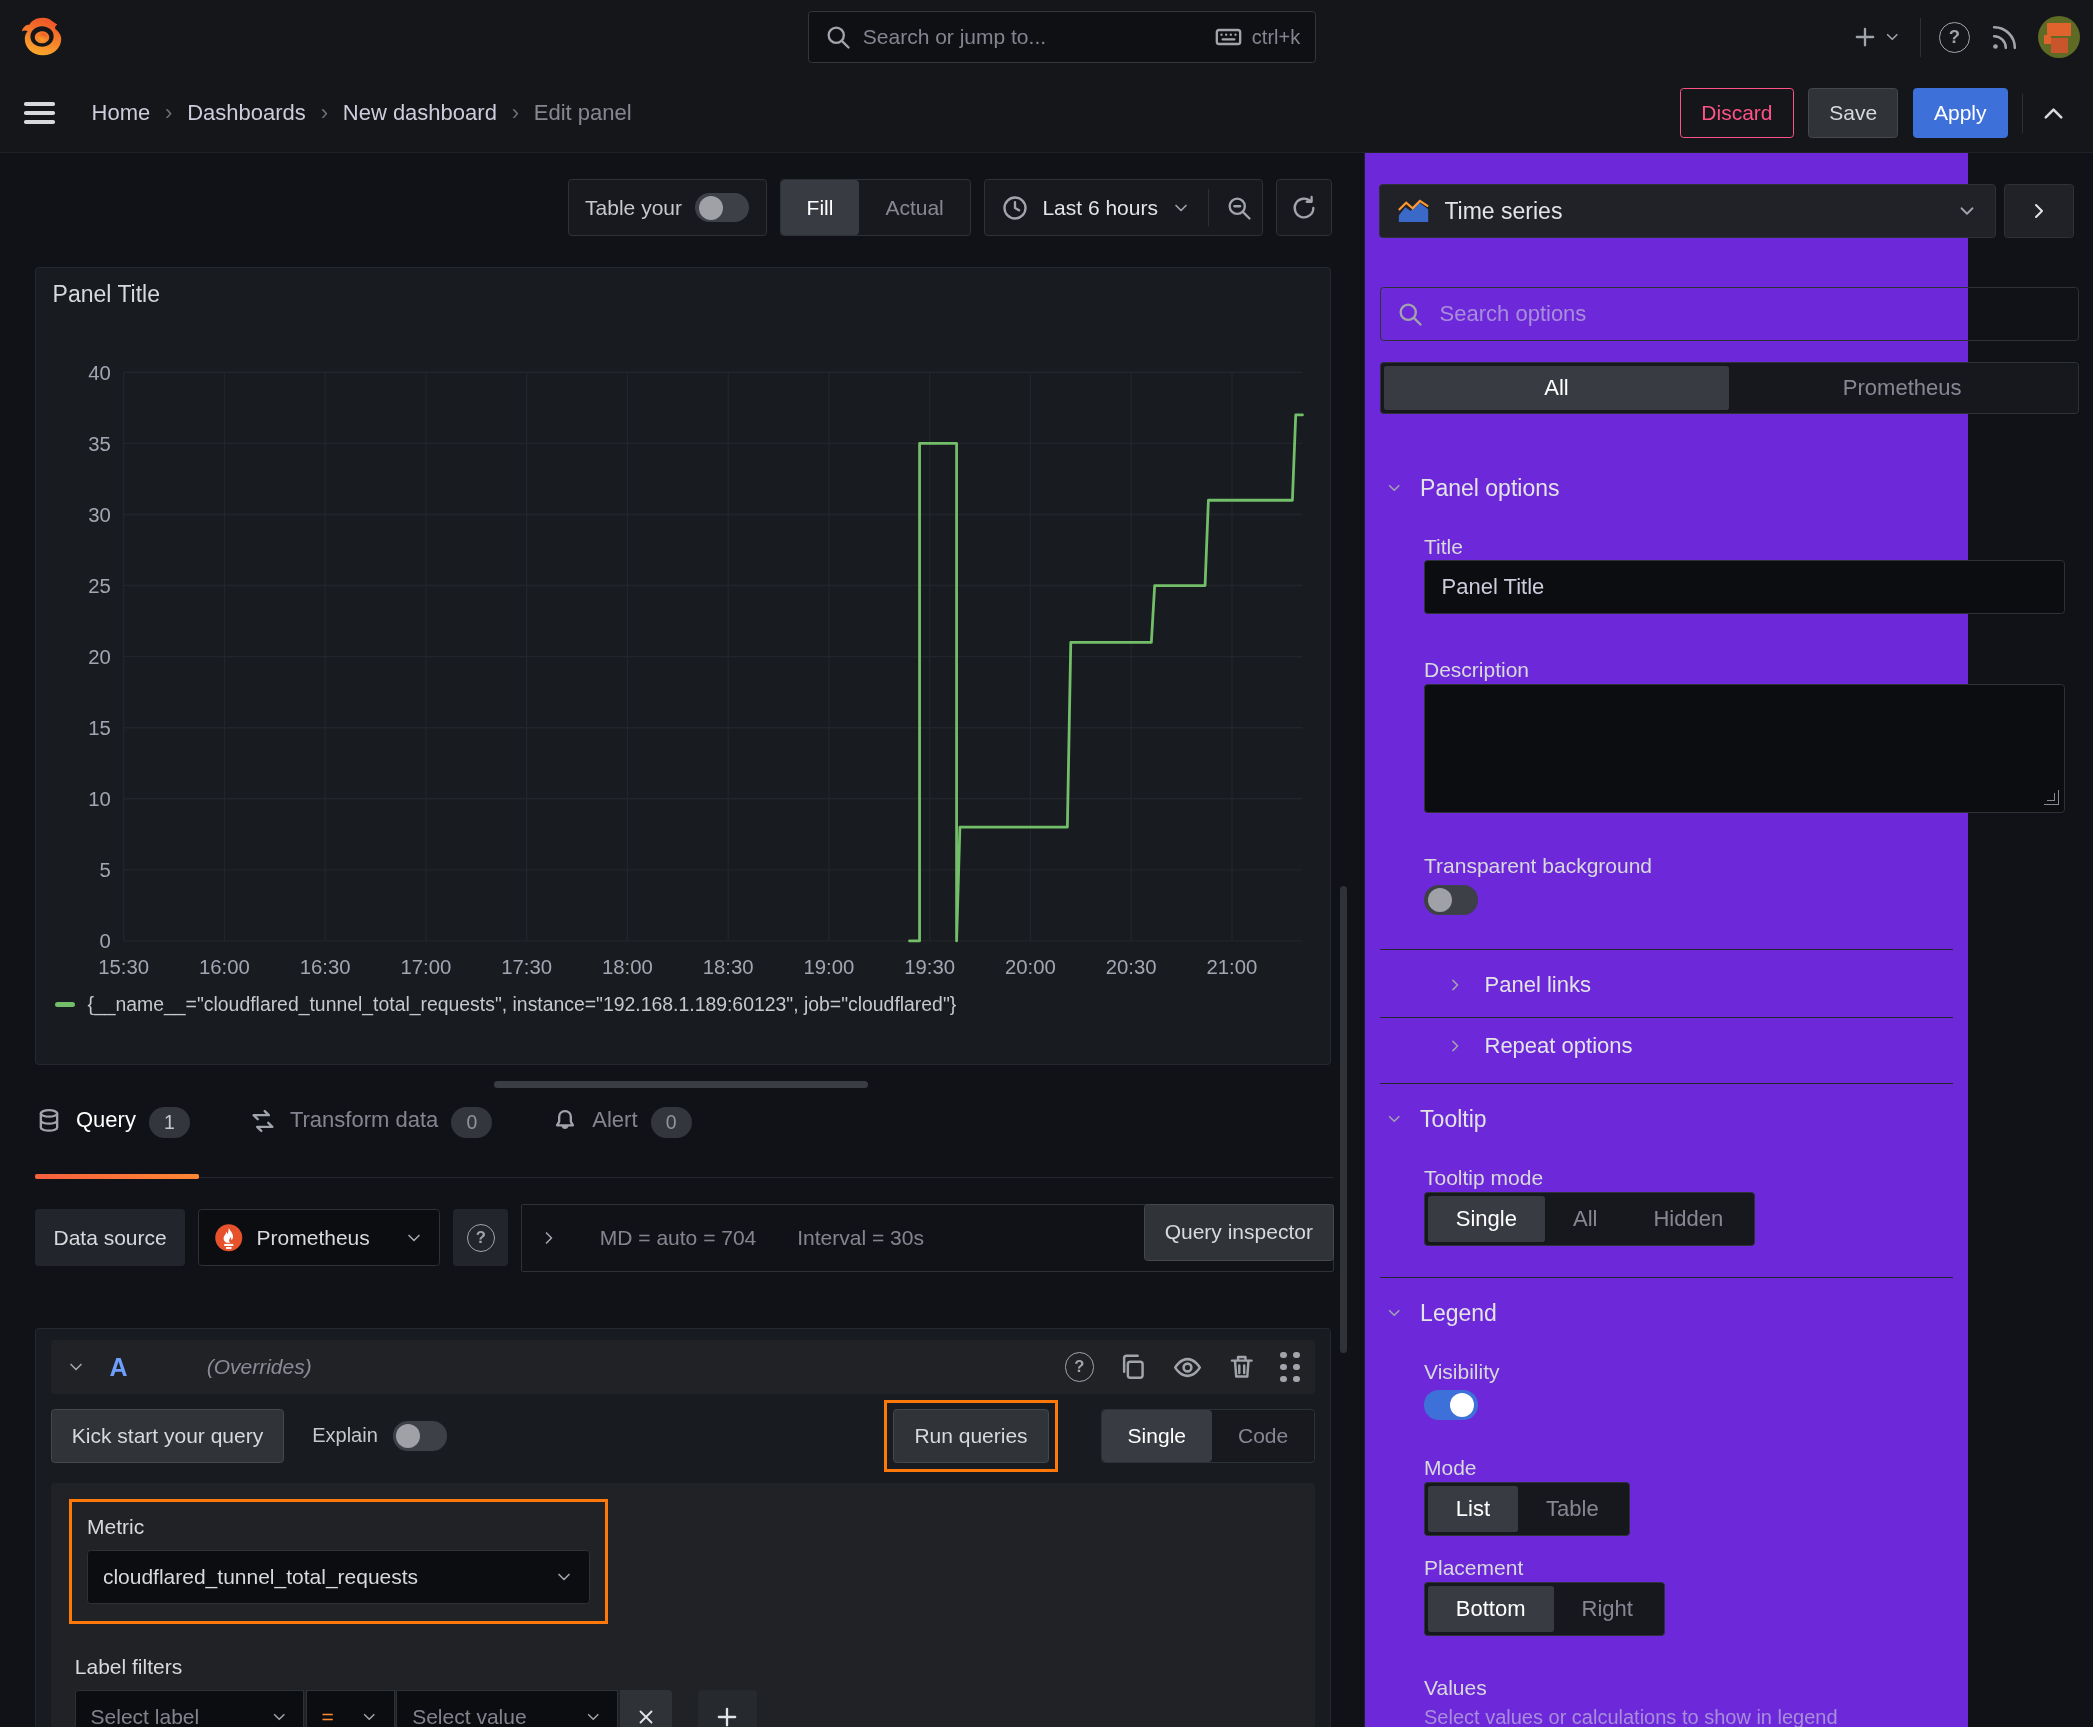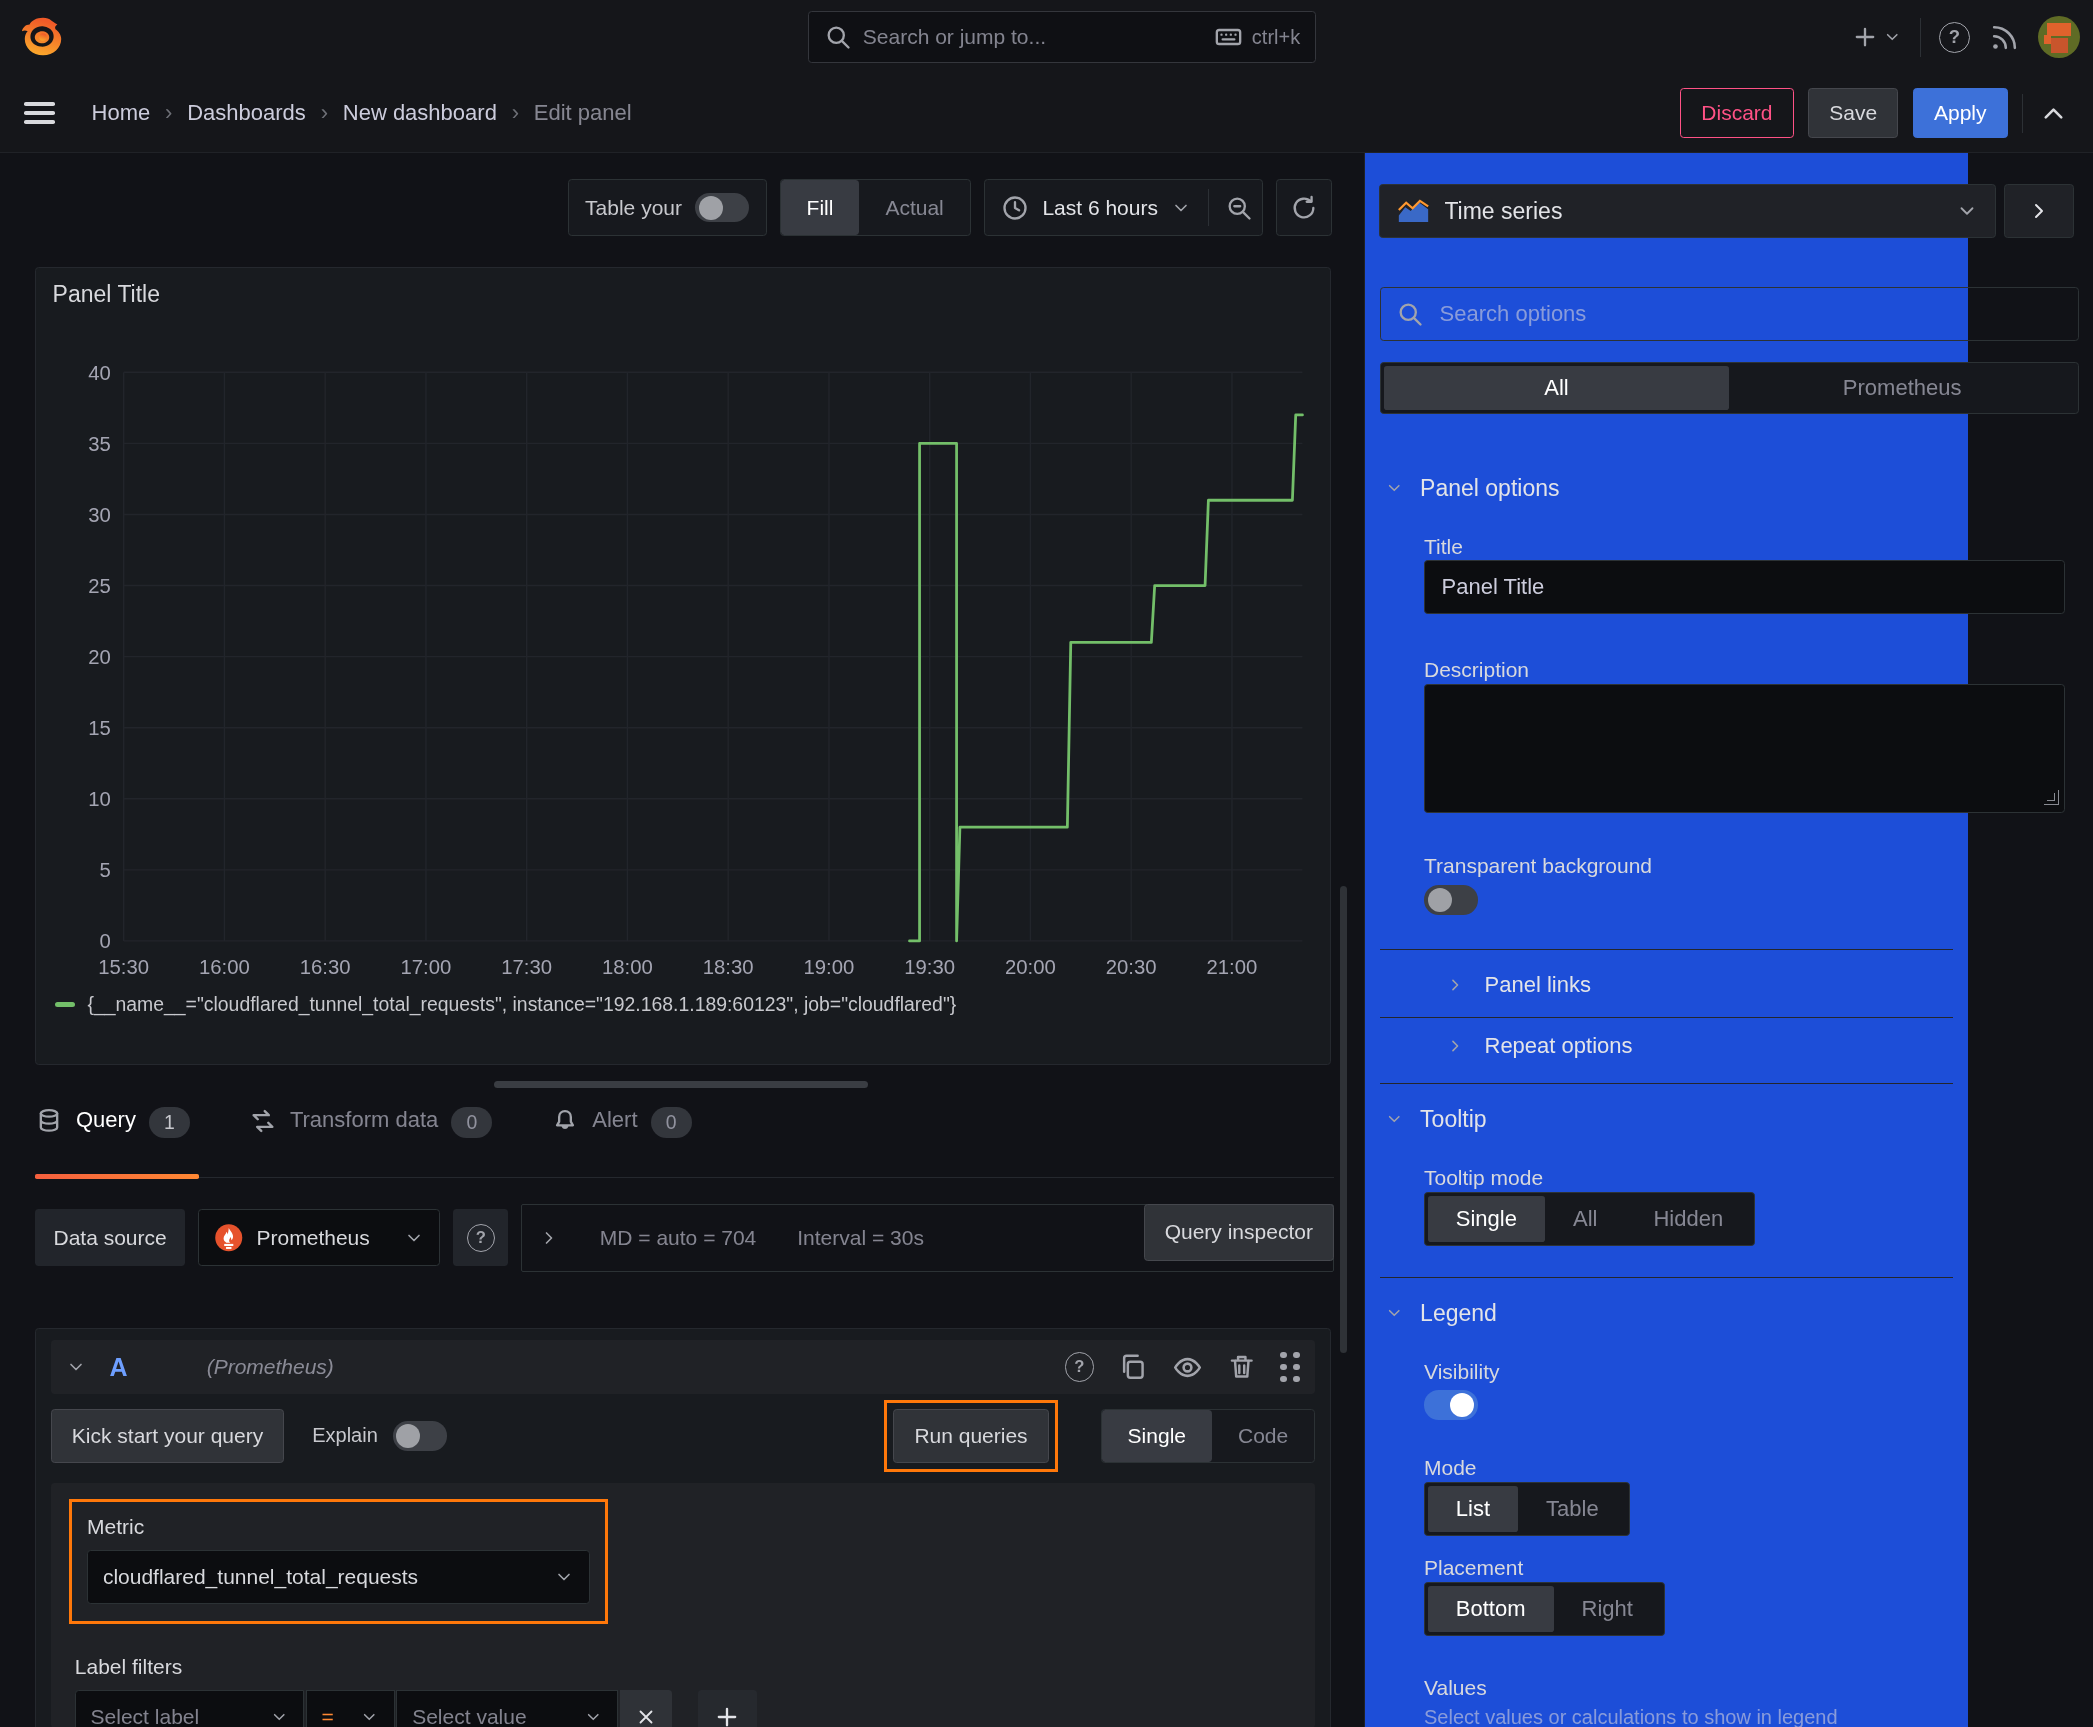--- a/index.html
+++ b/index.html
@@ -84,21 +84,21 @@
   .seg.small{height:54px;background:#17191e}
   .editor{margin-top:20px;background:#202226;border-radius:3.7px;padding:20px 24px;height:245px}
   .fld-label{font-size:21px;color:#d8d9dd;margin-bottom:11px}
   .metric-anno{display:inline-block;border:3.7px solid var(--orange);padding:13px 14.8px 16.6px;margin:-3.7px 0 0 -5.5px}
   .filters{display:flex;align-items:center;gap:1.8px;margin-top:7.4px}
   .filters .dd{height:54px}
   .xbtn{width:52px;height:54px;background:#2f3237;display:flex;align-items:center;justify-content:center;cursor:pointer;border-radius:0 3.7px 3.7px 0}
   .plusbtn{width:59px;height:54px;background:#26292e;border-radius:3.7px;display:flex;align-items:center;justify-content:center;margin-left:24px;cursor:pointer}
   .eq{color:#ff8833;font-size:21px}
   
-  .sidebar{position:absolute;left:1364px;top:0;width:604px;height:100%;background:#1d4ed8;border-left:0.9px solid #202227}
+  .sidebar{position:absolute;left:1364px;top:0;width:604px;height:100%;background:#6d28d9;border-left:0.9px solid #202227}
   .viz-dd{position:absolute;left:14px;top:31px;width:617px;height:54px;background:#202227;border:0.9px solid var(--border);border-radius:3.7px;display:flex;align-items:center;gap:14.8px;padding:0 16.6px;font-size:23px;color:#e3e4e8;cursor:pointer}
   .viz-next{position:absolute;left:639px;top:31px;width:70px;height:54px;background:#202227;border:0.9px solid var(--border);border-radius:3.7px;display:flex;align-items:center;justify-content:center;cursor:pointer}
   .opt-search{position:absolute;left:14.8px;top:134px;width:699px;height:54px;border:0.9px solid var(--border);border-radius:3.7px;display:flex;align-items:center;gap:16px;padding:0 14.8px;color:var(--dim)}
   .opt-search input{flex:1;background:transparent;border:none;outline:none;color:var(--text);font-size:22px;font-family:inherit}
   .opt-search input::placeholder{color:var(--dim)}
   .ao{position:absolute;left:14.8px;top:209px;width:699px;height:52px;border:0.9px solid var(--border);border-radius:3.7px;display:flex;padding:2.8px;background:#16181d}
   .ao .opt{flex:1;display:flex;align-items:center;justify-content:center;font-size:22px;color:var(--dim);border-radius:2.8px;cursor:pointer}
   .ao .opt.sel{background:var(--sel);color:#fff}
   .sec-head{position:absolute;left:20px;display:flex;align-items:center;gap:16.6px;font-size:23px;color:#e3e4e8;font-weight:500;cursor:pointer}
   .s-label{position:absolute;left:59px;font-size:21px;color:#d8d9dd}
@@ -339,21 +339,21 @@
           <button class="btn qi-btn">Query inspector</button>
         </div>
       </div>
 
       <div class="qcard">
         <div class="qhead">
           <svg class="ic" viewBox="0 0 24 24" style="width:20px">
               <path d="M6 9l6 6 6-6"></path>
             </svg>
           <span class="qref">A</span>
-          <span class="qds">(Prometheus)</span>
+          <span class="qds">(Overrides)</span>
           <div class="qicons">
             <span class="qcircle" style="width:29.5px;height:29.5px;font-size:16.6px">?</span>
             <svg class="ic" viewBox="0 0 24 24" style="width:29.5px;height:29.5px">
                 <rect x="8" y="8" width="12" height="13" rx="2"></rect>
                 <path d="M5 16V5a2 2 0 012-2h9"></path>
               </svg>
             <svg class="ic" viewBox="0 0 24 24" style="width:31px;height:31px">
                 <path d="M2.5 12S6 5.5 12 5.5 21.5 12 21.5 12 18 18.5 12 18.5 2.5 12 2.5 12z"></path>
                 <circle cx="12" cy="12" r="3"></circle>
               </svg>

